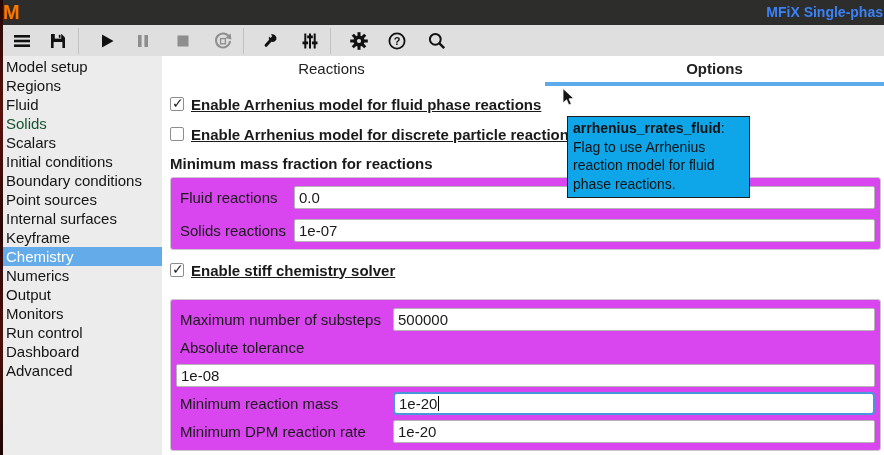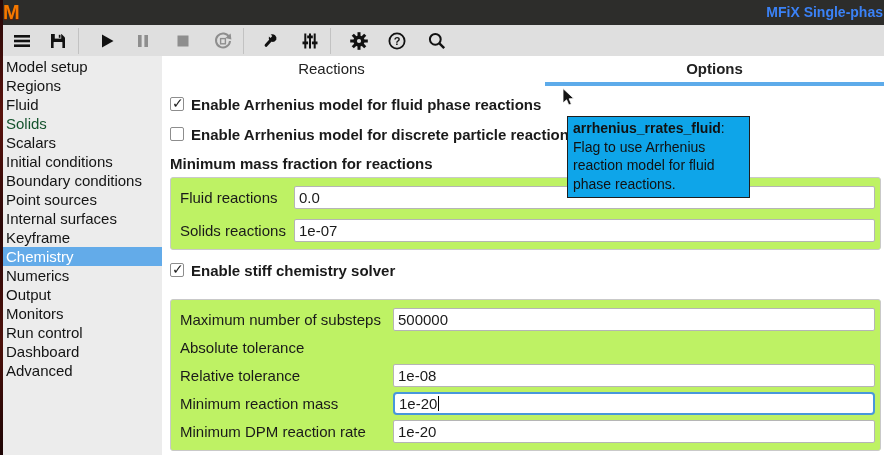--- a/index.html
+++ b/index.html
@@ -63,26 +63,26 @@
   .content { padding:0 3px 0 8px; }
 
   .cb-row { display:flex; align-items:center; margin-top:8px; height:20px; }
   .cb-box {
     width:14px; height:14px; border:1px solid #8d8d8d; border-radius:2px;
     background:#fff; margin-right:7px; position:relative; flex:0 0 auto;
   }
   .cb-box.checked::after {
     content:"\2713"; position:absolute; left:1px; top:-3px; font-size:14px; color:#1c1c1c;
   }
-  .cb-label { font-weight:bold; white-space:nowrap; }
+  .cb-label { font-weight:bold; white-space:nowrap;text-decoration:underline; }
 
   .heading { margin-top:11px; font-weight:bold; }
 
   .groupbox {
-    border:1px solid #c9c9c9; border-radius:3px; background:#bef264;
+    border:1px solid #c9c9c9; border-radius:3px; background:#d946ef;
     padding:5px 5px; margin-top:5px;
   }
   .gb-row { display:flex; align-items:center; height:28px; }
   .gb-label { white-space:nowrap; flex:0 0 auto; padding-left:4px; }
   .g1 .gb-label { width:118px; }
   .g2 .gb-label { width:217px; }
   .field {
     flex:1; height:23px; line-height:21px; background:#fff;
     border:1px solid #b5b5b5; border-radius:2px; padding:0 4px; overflow:hidden;
     white-space:nowrap;
@@ -276,21 +276,20 @@
 
     <div class="groupbox g2">
       <div class="gb-row">
         <span class="gb-label">Maximum number of substeps</span>
         <div class="field">500000</div>
       </div>
       <div class="gb-row">
         <span class="gb-label">Absolute tolerance</span>
       </div>
       <div class="gb-row">
-        <span class="gb-label">Relative tolerance</span>
         <div class="field">1e-08</div>
       </div>
       <div class="gb-row">
         <span class="gb-label">Minimum reaction mass</span>
         <div class="field focused"><span>1e-20</span><span class="caret"></span></div>
       </div>
       <div class="gb-row">
         <span class="gb-label">Minimum DPM reaction rate</span>
         <div class="field">1e-20</div>
       </div>

